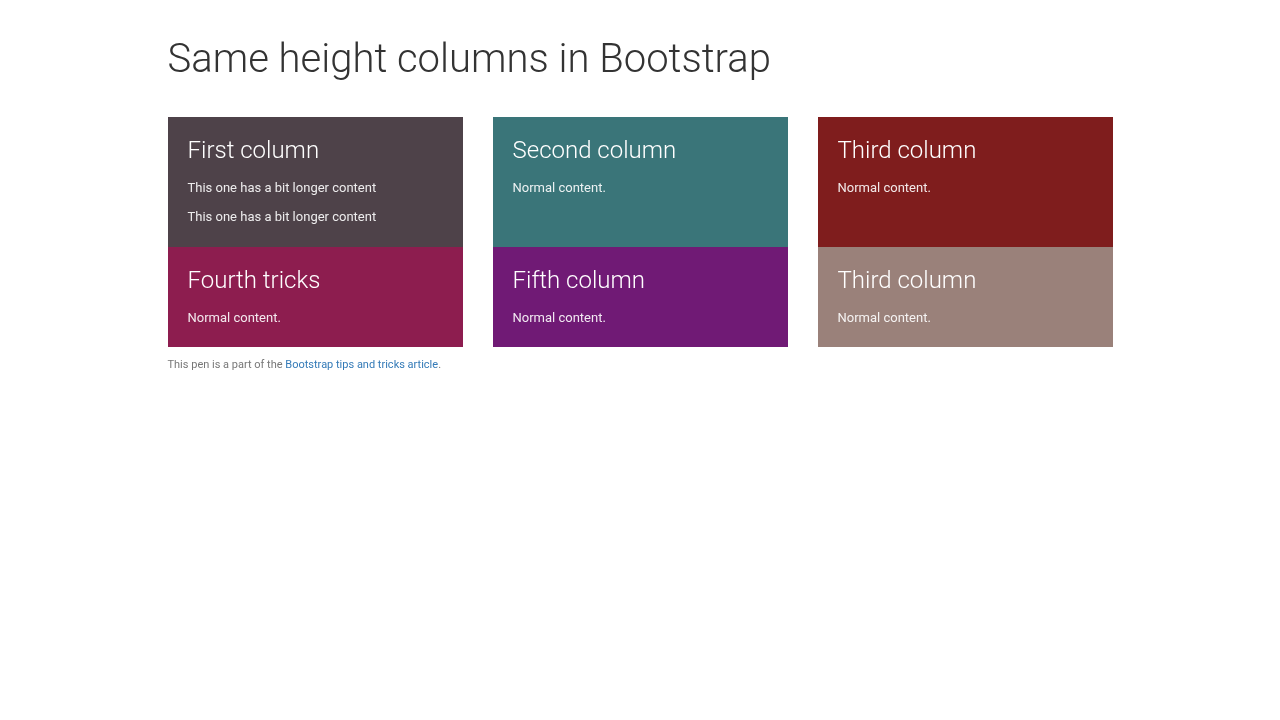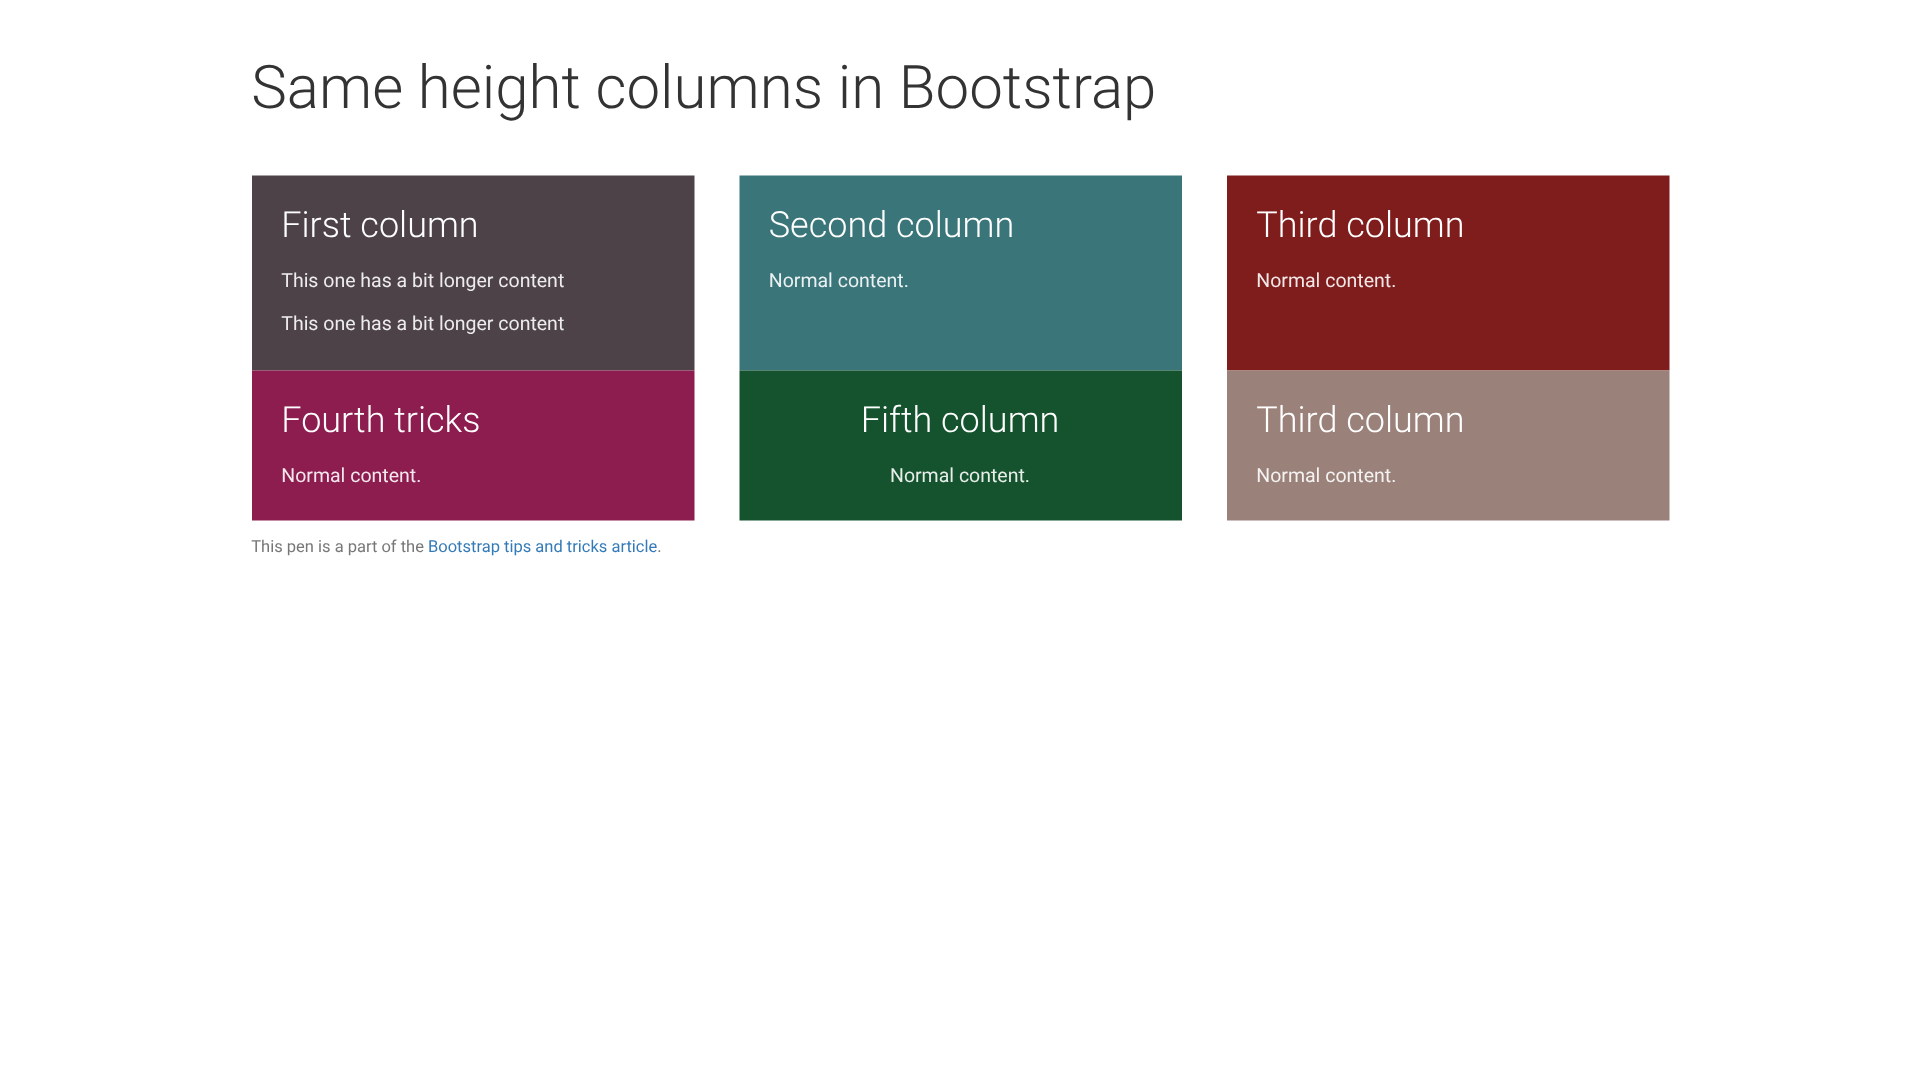--- a/index.html
+++ b/index.html
@@ -77,21 +77,21 @@
         <div class="col" style="background: #7f1d1d;">
           <h1>Third column</h1>
           <p>Normal content.</p>
         </div>
       </div>
       <div class="row">
         <div class="col" style="background: rgb(141, 29, 79);">
           <h1>Fourth tricks</h1>
           <p>Normal content.</p>
         </div>
-        <div class="col" style="background: #14532d; text-align: center;">
+        <div class="col" style="background: #701a75;">
           <h1>Fifth column</h1>
           <p>Normal content.</p>
         </div>
         <div class="col" style="background: rgb(154, 129, 122);">
           <h1>Third column</h1>
           <p>Normal content.</p>
         </div>
       </div>
     </div>
 

